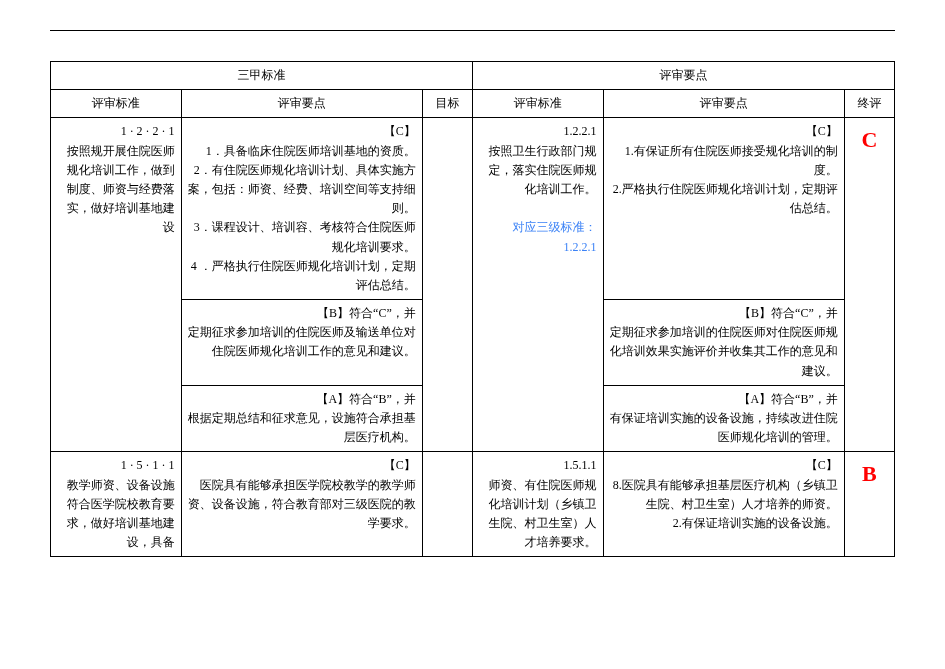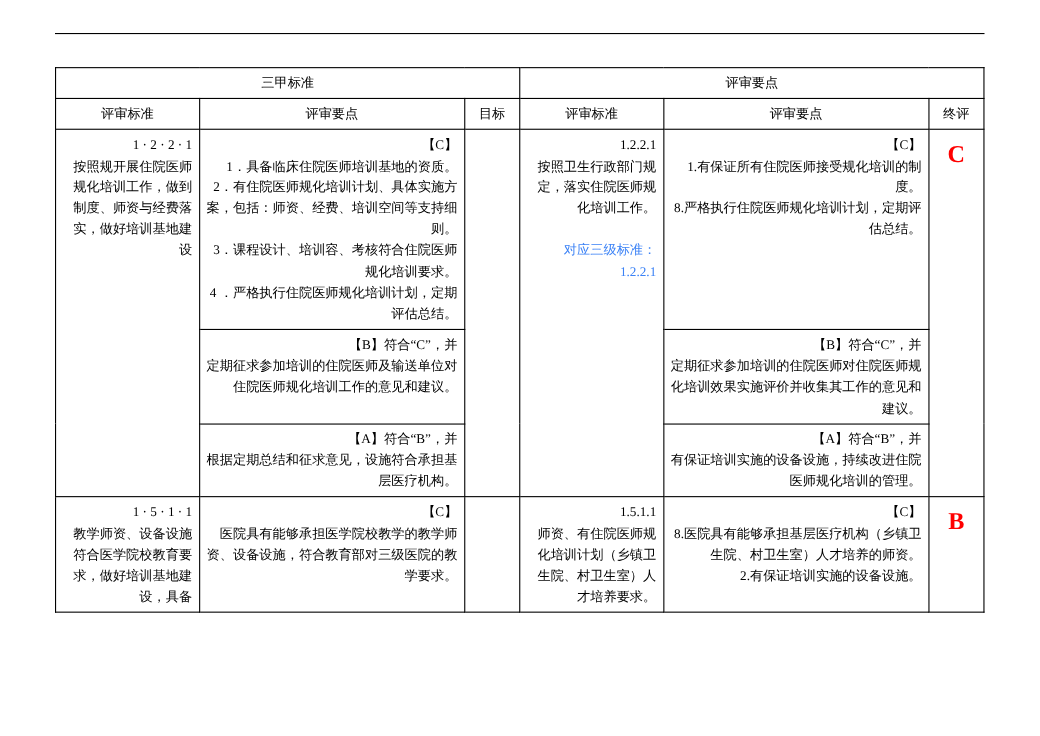--- a/index.html
+++ b/index.html
@@ -94,21 +94,21 @@
     <td rowspan="3"></td>
     <td rowspan="3">
       <span>1.2.2.1</span><br>
       <span>按照卫生行政部门规定，落实住院医师规化培训工作。</span><br><br>
       <span class="red-note">对应三级标准：</span><br>
       <span class="red-note">1.2.2.1</span>
     </td>
     <td>
       <span>【C】</span><br>
       <span>1.有保证所有住院医师接受规化培训的制度。</span><br>
-      <span>8.严格执行住院医师规化培训计划，定期评估总结。</span>
+      <span>2.严格执行住院医师规化培训计划，定期评估总结。</span>
     </td>
     <td rowspan="3" class="grade">C</td>
   </tr>
   <tr>
     <td>
       <span>【B】符合“C”，并</span><br>
       <span>定期征求参加培训的住院医师及输送单位对住院医师规化培训工作的意见和建议。</span>
     </td>
     <td>
       <span>【B】符合“C”，并</span><br>

